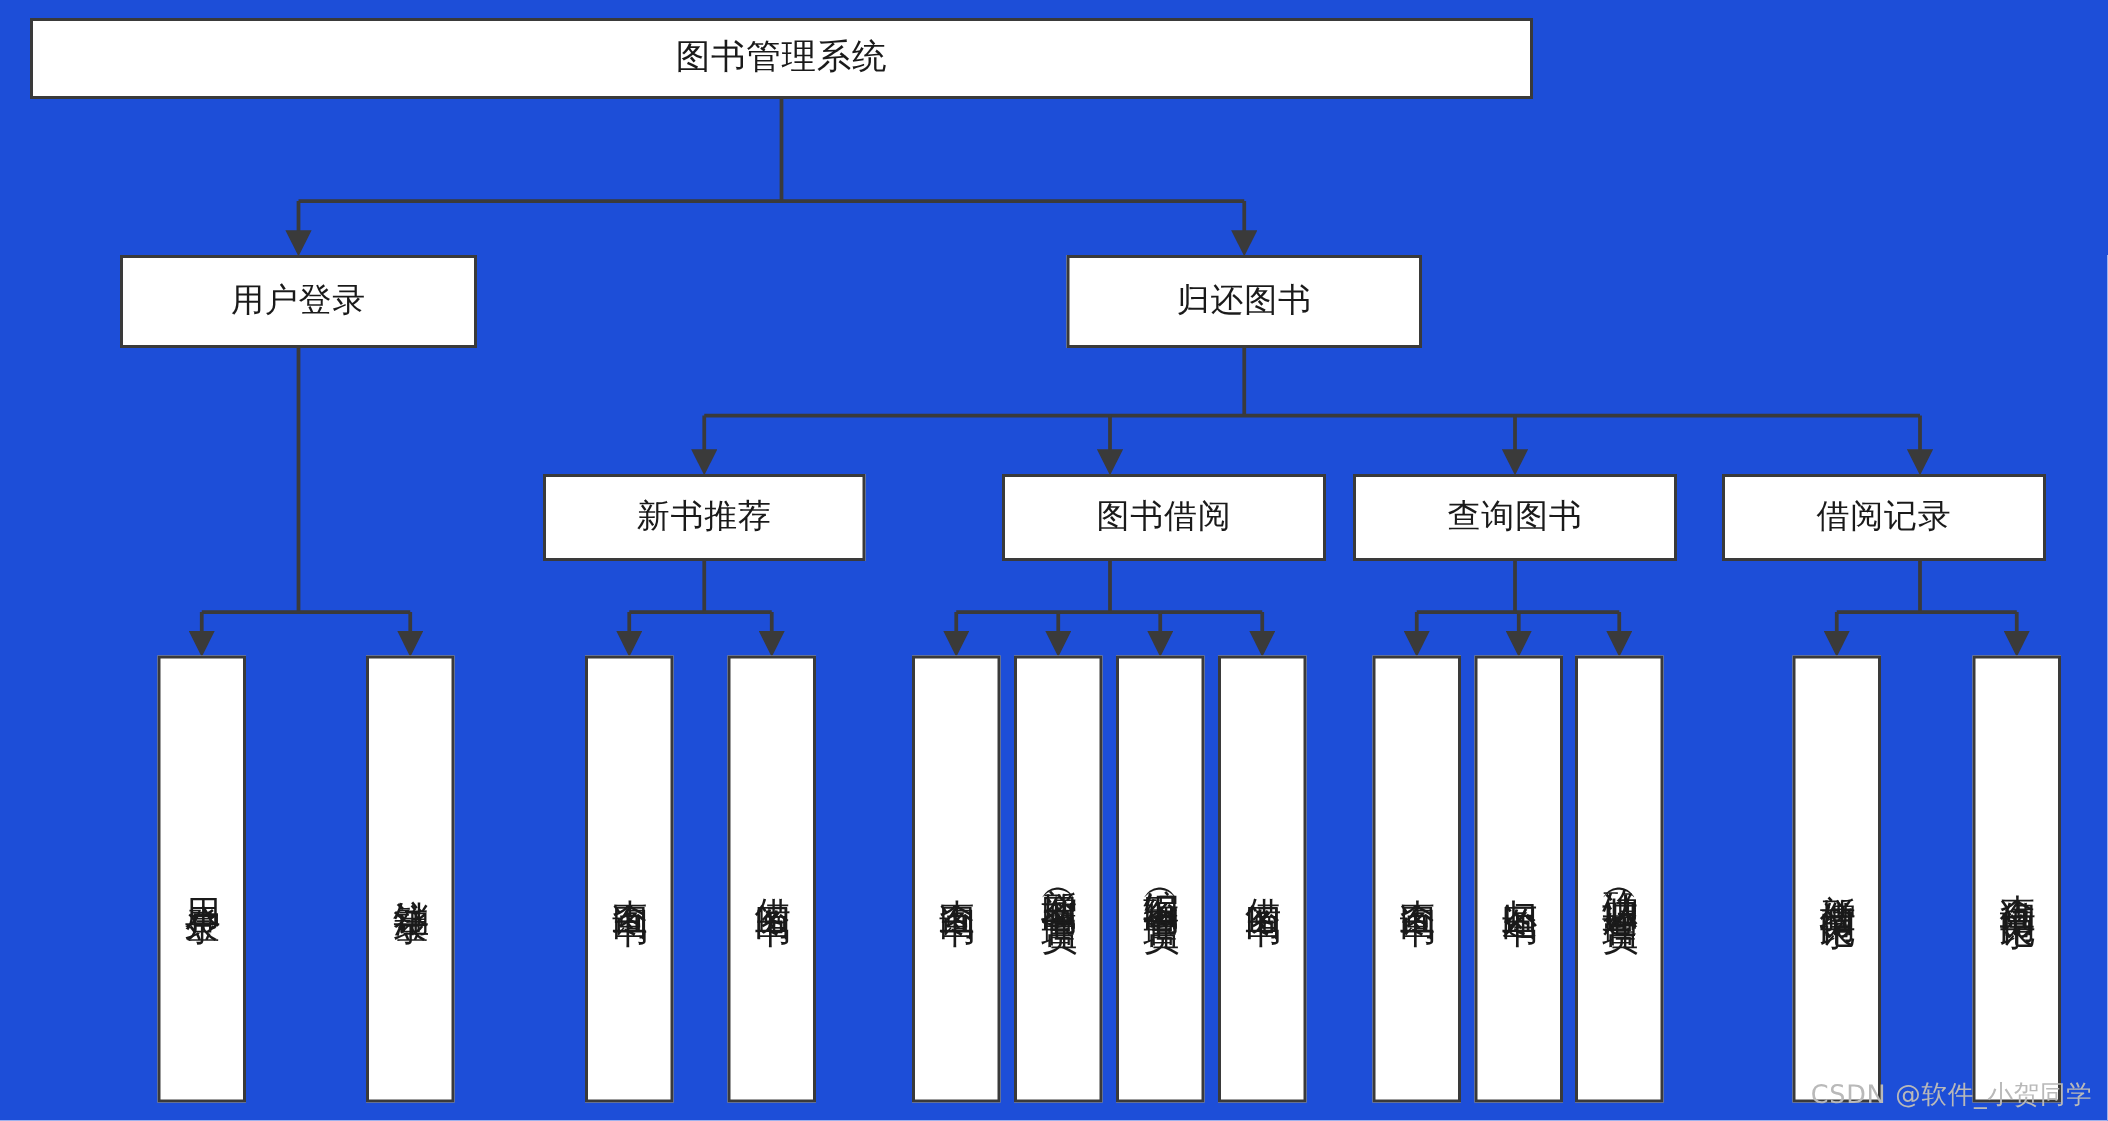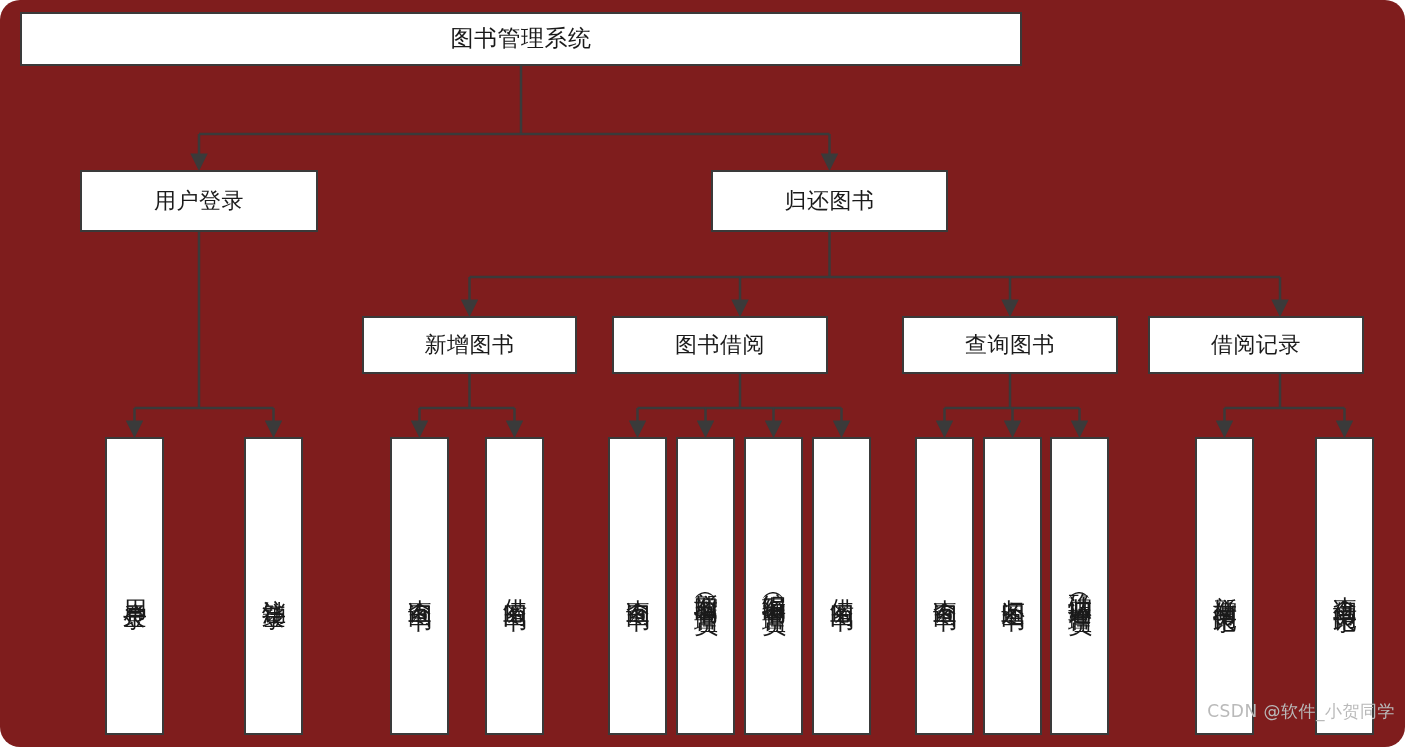--- a/index.html
+++ b/index.html
@@ -7,23 +7,22 @@
     padding: 0;
     background: #ffffff;
   }
   body {
     font-family: "DejaVu Sans", "Liberation Sans", sans-serif;
   }
   #canvas {
     position: relative;
     width: 1405px;
     height: 747px;
-    background: #7f1d1d;
+    background: #1d4ed8;
     overflow: hidden;
-    border-radius: 20px;
   }
   #edges {
     position: absolute;
     left: 0;
     top: 0;
     width: 1405px;
     height: 747px;
     pointer-events: none;
   }
   .node {
@@ -57,21 +56,21 @@
     writing-mode: vertical-rl;
     text-orientation: upright;
     font-size: 24px;
     line-height: 1.05;
     letter-spacing: 3px;
     max-height: 270px;
   }
   .watermark {
     position: absolute;
     right: 10px;
-    bottom: 24px;
+    bottom: 6px;
     font-size: 17px;
     color: #b9b9b9;
     letter-spacing: 0.5px;
     white-space: nowrap;
     z-index: 5;
   }
 </style>
 </head>
 <body>
 
@@ -123,23 +122,23 @@
       <div class="node horiz root" style="left: 20px; top: 12px; width: 1002px; height: 54px;">
         <span class="lbl">图书管理系统</span>
       </div>
       <div class="node horiz" style="left: 80px; top: 170px; width: 238px; height: 62px;">
         <span class="lbl">用户登录</span>
       </div>
       <div class="node horiz" style="left: 711px; top: 170px; width: 237px; height: 62px;">
         <span class="lbl">归还图书</span>
       </div>
       <div class="node horiz" style="left: 362px; top: 316px; width: 215px; height: 58px;">
-        <span class="lbl">新增图书</span>
+        <span class="lbl">新书推荐</span>
       </div>
-      <div class="node horiz" style="left: 612px; top: 316px; width: 216px; height: 58px;">
+      <div class="node horiz" style="left: 668px; top: 316px; width: 216px; height: 58px;">
         <span class="lbl">图书借阅</span>
       </div>
       <div class="node horiz" style="left: 902px; top: 316px; width: 216px; height: 58px;">
         <span class="lbl">查询图书</span>
       </div>
       <div class="node horiz" style="left: 1148px; top: 316px; width: 216px; height: 58px;">
         <span class="lbl">借阅记录</span>
       </div>
       <div class="node vert" style="left: 105px; top: 437px; width: 59px; height: 298px;">
         <span class="lbl">用户登录</span>

